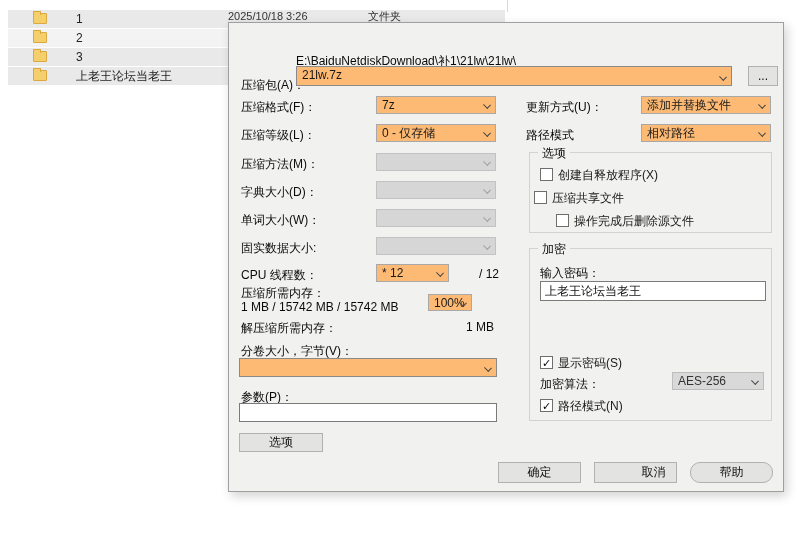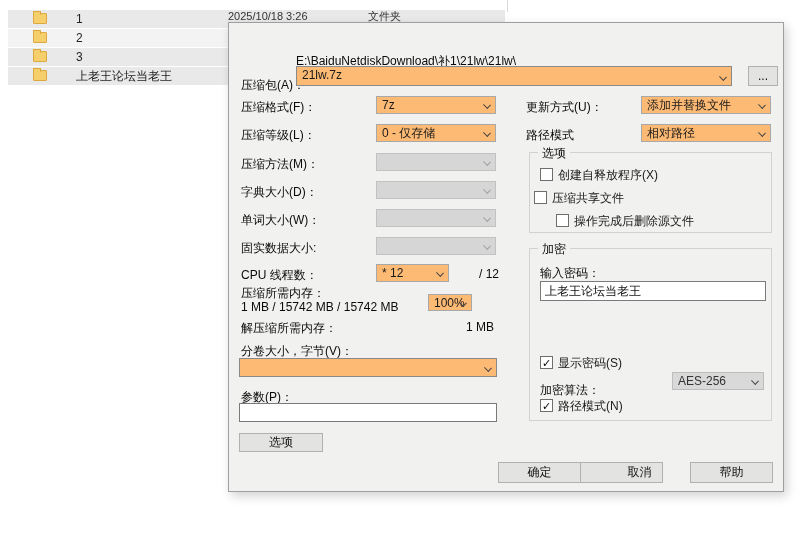--- a/index.html
+++ b/index.html
@@ -177,26 +177,26 @@
   </div>
 
   <div class="groupbox" style="left:300px; top:225px; width:243px; height:173px;">
     <span class="legend">加密</span>
     <span class="lbl" style="left:10px; top:16px;">输入密码：</span>
     <input class="text-input" style="left: 10px; top: 32px; width: 226px; height: 20px;" value="上老王论坛当老王">
     <div class="check-row" style="left:10px; top:107px; width:200px;">
       <span class="checkbox checked"></span>
       <span class="check-label">显示密码(S)</span>
     </div>
-    <span class="lbl" style="left:10px; top:133px;text-align:right;">加密算法：</span>
+    <span class="lbl" style="left:10px; top:127px;text-align:right;">加密算法：</span>
     <div class="combo grayval" style="left:142px; top:123px; width:92px;">
       <span>AES-256</span><span class="chev"></span>
     </div>
     <div class="check-row" style="left:10px; top:150px; width:200px;">
       <span class="checkbox checked"></span>
       <span class="check-label">路径模式(N)</span>
     </div>
   </div>
 
   <div class="btn" style="left:269px; top:439px; width:83px; height:21px; line-height:19px;">确定</div>
-  <div class="btn" style="left:351px; top:439px; width:83px; height:21px; line-height:19px;padding-left:36px;">取消</div>
-  <div class="btn" style="left:461px; top:439px; width:83px; height:21px; line-height:19px;">帮助</div>
+  <div class="btn" style="left:365px; top:439px; width:83px; height:21px; line-height:19px;padding-left:36px;">取消</div>
+  <div class="btn" style="left:461px; top:439px; width:83px; height:21px; line-height:19px;border-radius:10px;">帮助</div>
 </div>
 
 </body></html>

